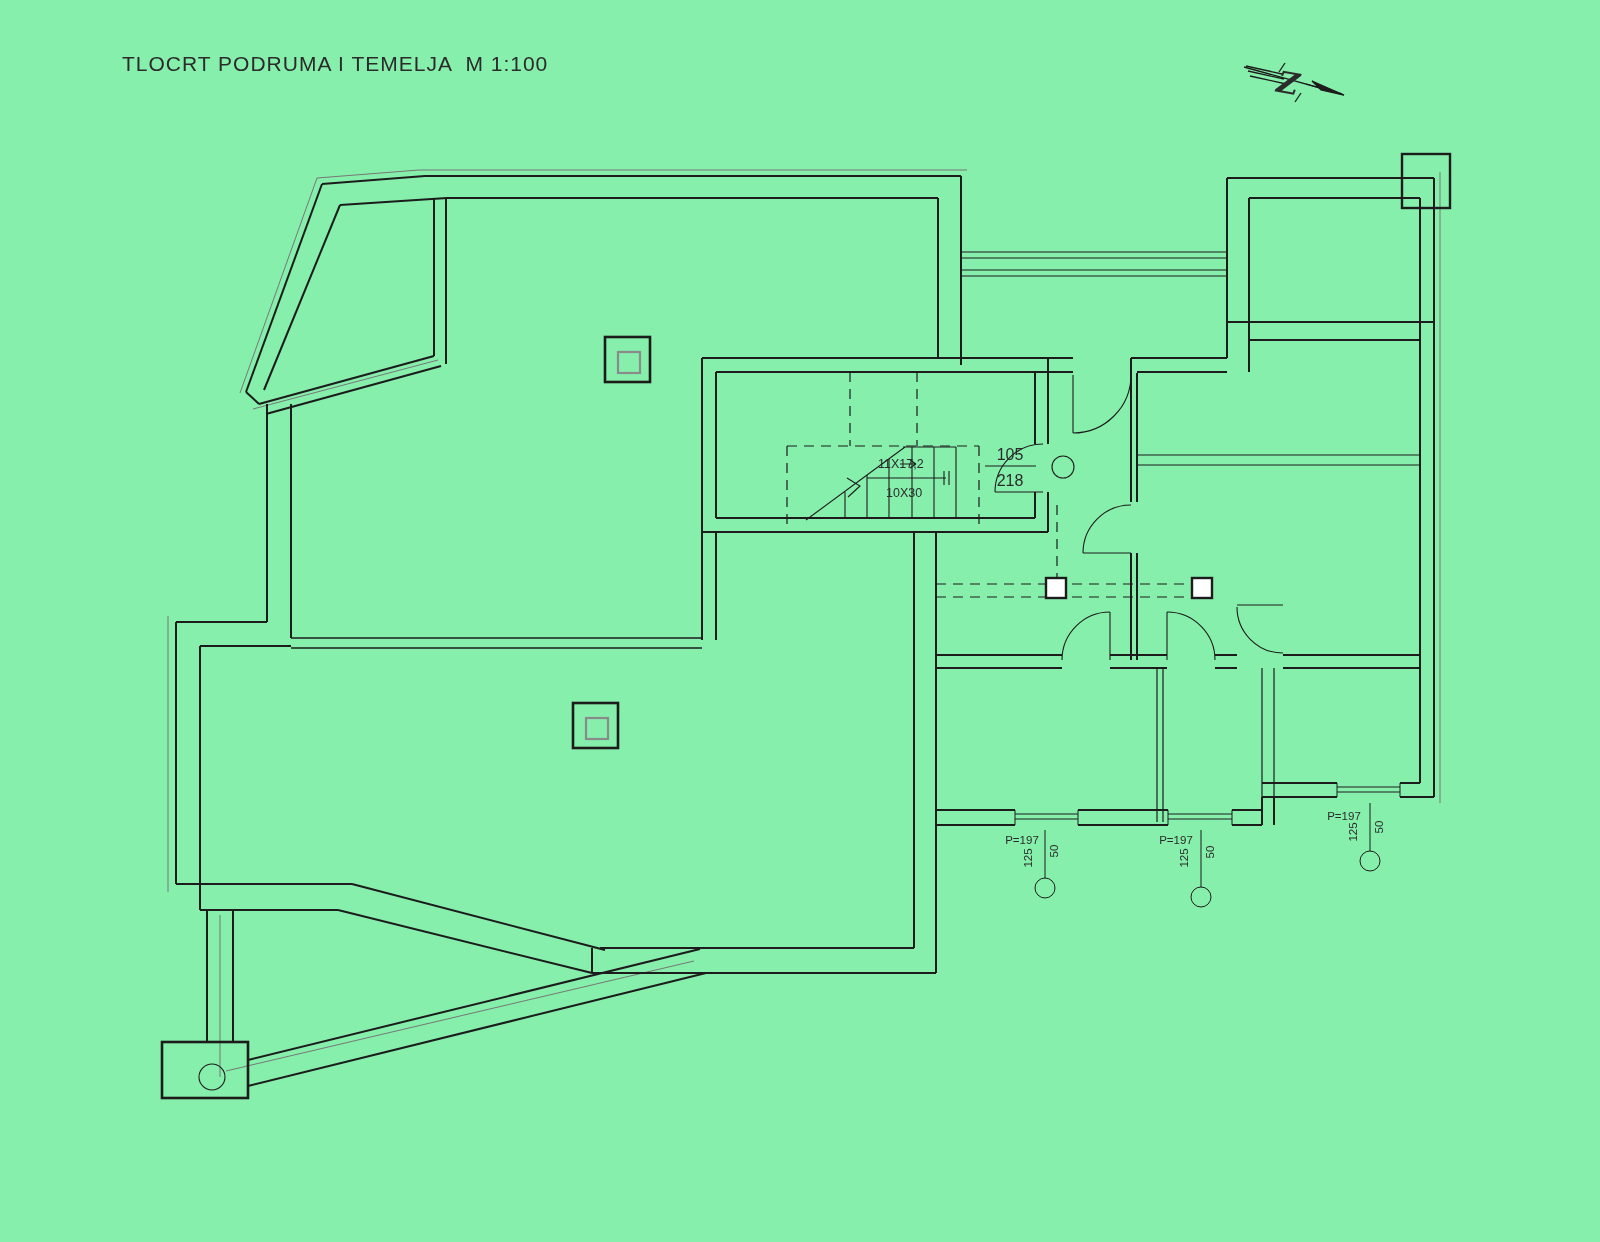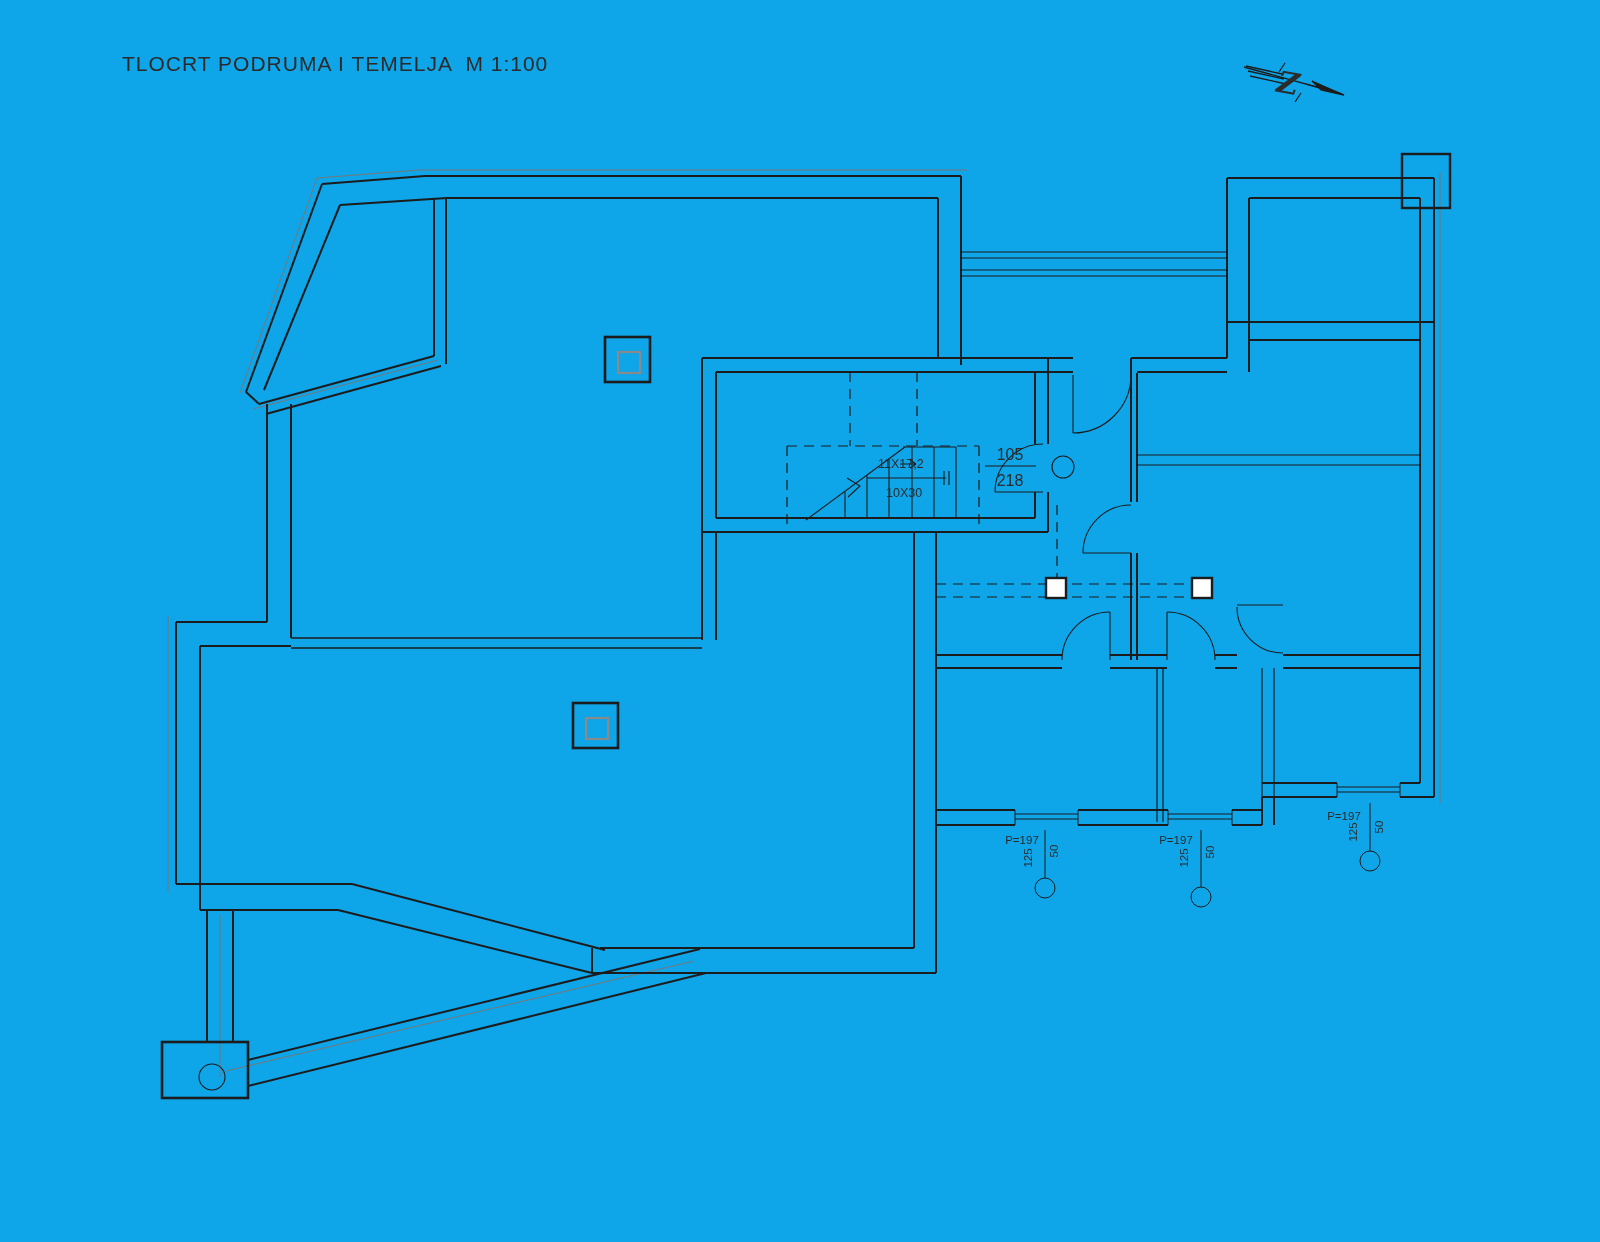--- a/index.html
+++ b/index.html
@@ -1,19 +1,19 @@
 <!DOCTYPE html>
 <html><head>
 <meta charset="utf-8">
 <style>
   html,body{margin:0;padding:0;background:#ffffff;}
   #canvas{
     position:relative;
     width:1600px;height:1242px;
-    background:#0ea5e9;
+    background:#86efac;
     overflow:hidden;
     font-family:"Liberation Sans", sans-serif;
   }
   #plan-title{
     position:absolute;left:122px;top:52px;
     font-size:21px;color:#2b2b2b;letter-spacing:1px;
     white-space:pre;
   }
   svg{position:absolute;left:0;top:0;}
   svg text{font-family:"Liberation Sans", sans-serif;fill:#2b2b2b;}

